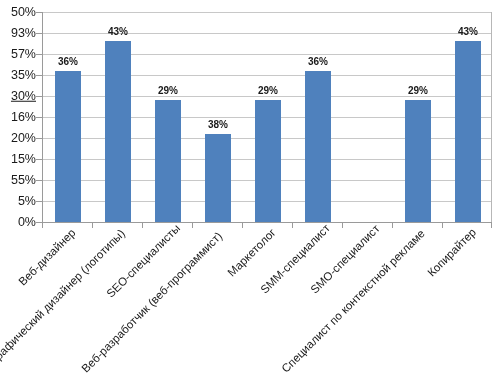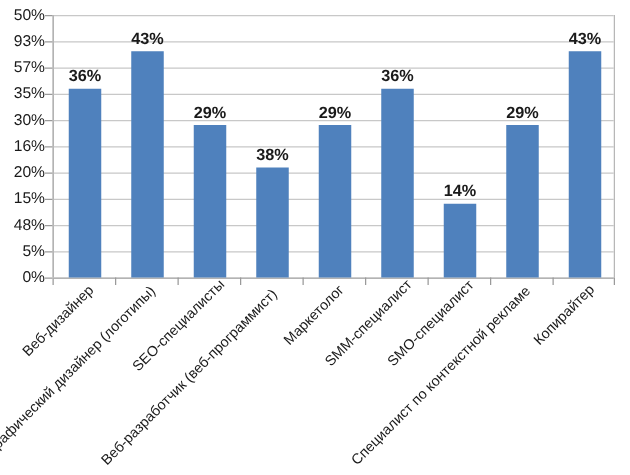--- a/index.html
+++ b/index.html
@@ -79,21 +79,21 @@
     bottom: 0;
     left: 50%;
     transform: translateX(-50%);
     width: 26px;
     background: #4f81bd;
   }
   .bar-label {
     position: absolute;
     left: 50%;
     transform: translateX(-50%);
-    font-size: 13px;
+    font-size: 10px;
     font-weight: bold;
     color: #1a1a1a;
     white-space: nowrap;
     line-height: 1;
     text-align: right;
   }
 
   
   #x-tick-marks {
     position: absolute;
@@ -131,29 +131,29 @@
 </head>
 <body>
 
 <div id="chart-root">
 
   <div id="y-axis-labels">
       <div class="y-tick-label" style="top: 210px;">0%</div>
       <div class="y-tick-mark" style="top: 210px;"></div>
       <div class="y-tick-label" style="top: 189px;">5%</div>
       <div class="y-tick-mark" style="top: 189px;"></div>
-      <div class="y-tick-label" style="top: 168px;">48%</div>
+      <div class="y-tick-label" style="top: 168px;">55%</div>
       <div class="y-tick-mark" style="top: 168px;"></div>
       <div class="y-tick-label" style="top: 147px; margin-left: 24px;">15%</div>
       <div class="y-tick-mark" style="top: 147px;"></div>
       <div class="y-tick-label" style="top: 126px;">20%</div>
       <div class="y-tick-mark" style="top: 126px;"></div>
       <div class="y-tick-label" style="top: 105px;">16%</div>
       <div class="y-tick-mark" style="top: 105px;"></div>
-      <div class="y-tick-label" style="top: 84px;">30%</div>
+      <div class="y-tick-label" style="top: 84px; text-decoration: underline;">30%</div>
       <div class="y-tick-mark" style="top: 84px;"></div>
       <div class="y-tick-label" style="top: 63px;">35%</div>
       <div class="y-tick-mark" style="top: 63px;"></div>
       <div class="y-tick-label" style="top: 42px;">57%</div>
       <div class="y-tick-mark" style="top: 42px;"></div>
       <div class="y-tick-label" style="top: 21px;">93%</div>
       <div class="y-tick-mark" style="top: 21px;"></div>
       <div class="y-tick-label" style="top: 0px;">50%</div>
       <div class="y-tick-mark" style="top: 0px;"></div>
     </div>
@@ -187,24 +187,20 @@
         <div class="bar-label" style="bottom: 92.2px;">38%</div>
       </div>
       <div class="bar-slot" style="left: 200px; width: 50px;">
         <div class="bar" style="height: 121.8px; background: rgb(79, 129, 189);"></div>
         <div class="bar-label" style="bottom: 125.8px;">29%</div>
       </div>
       <div class="bar-slot" style="left: 250px; width: 50px;">
         <div class="bar" style="height: 151.2px; background: rgb(79, 129, 189);"></div>
         <div class="bar-label" style="bottom: 155.2px;">36%</div>
       </div>
-      <div class="bar-slot" style="left: 300px; width: 50px;">
-        <div class="bar" style="height: 58.8px; background: rgb(79, 129, 189);"></div>
-        <div class="bar-label" style="bottom: 62.8px;">14%</div>
-      </div>
       <div class="bar-slot" style="left: 350px; width: 50px;">
         <div class="bar" style="height: 121.8px; background: rgb(79, 129, 189);"></div>
         <div class="bar-label" style="bottom: 125.8px;">29%</div>
       </div>
       <div class="bar-slot" style="left: 400px; width: 50px;">
         <div class="bar" style="height: 180.6px; background: rgb(79, 129, 189);"></div>
         <div class="bar-label" style="bottom: 184.6px;">43%</div>
       </div>
     </div>
 

